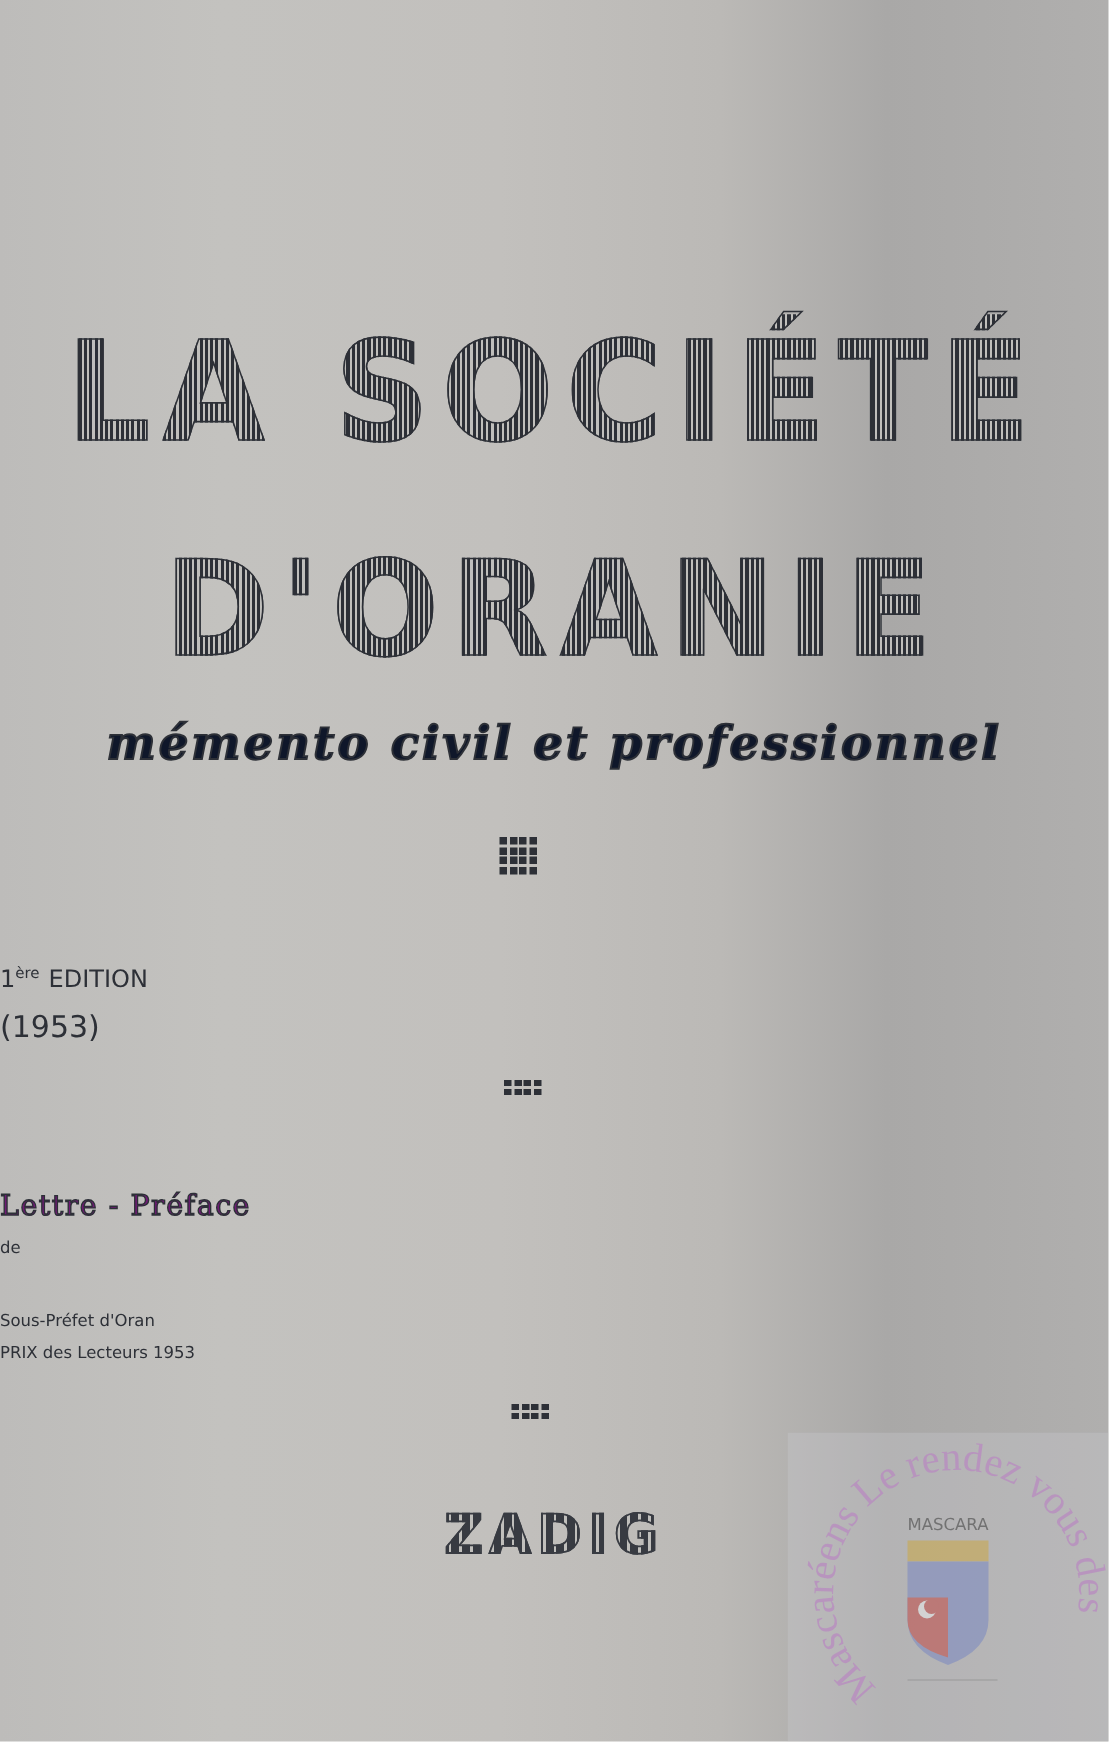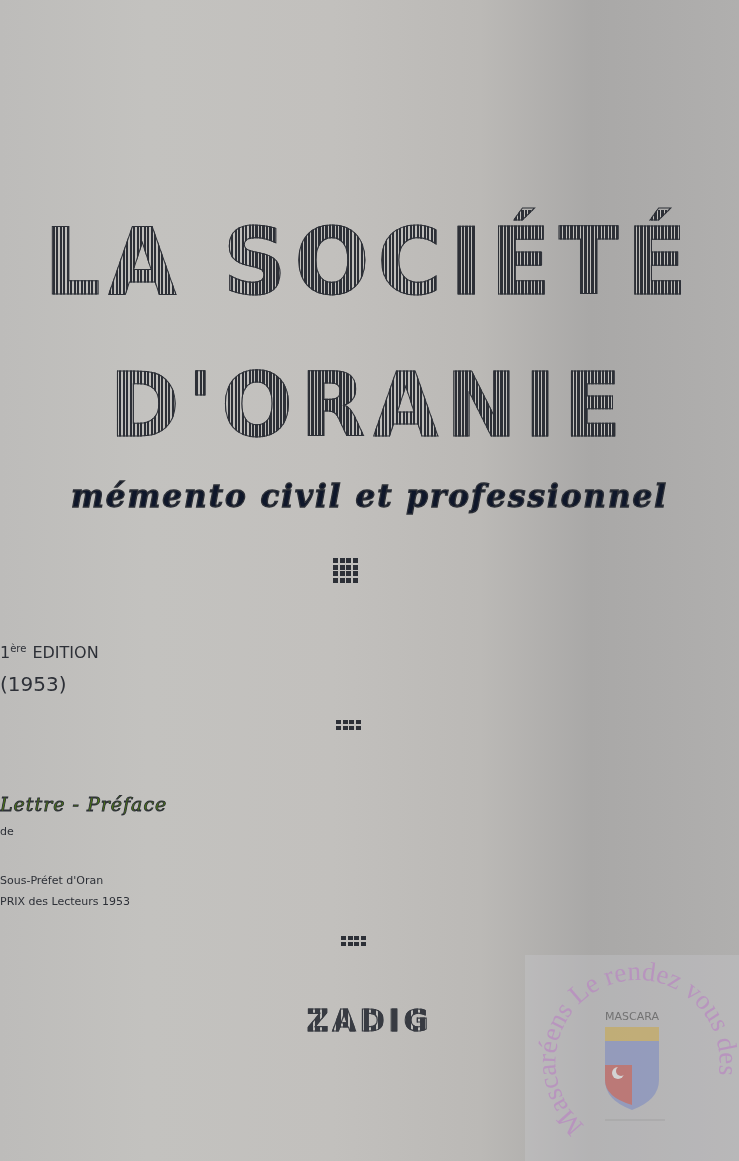--- a/index.html
+++ b/index.html
@@ -29,28 +29,28 @@
     }
     .ornament { position: absolute; display: grid; gap: 1.5px; }
     .ornament span { background: #2d3037; }
     #orn1 { left: 333px; top: 558px; grid-template-columns: repeat(4, 5px); grid-template-rows: repeat(4, 5px); }
     #orn2 { left: 336px; top: 720px; grid-template-columns: repeat(4, 5px); grid-template-rows: repeat(2, 4px); }
     #orn3 { left: 341px; top: 936px; grid-template-columns: repeat(4, 5px); grid-template-rows: repeat(2, 4px); }
     .line { position: absolute; left: 0; width: 739px; text-align: left; color: #2d3037; }
     .edition { top: 643px; font-size: 16px; }
     .edition sup { font-size: 10px; vertical-align: 6px; margin-right: 6px; }
     .year { top: 672px; font-size: 20px; }
-    .lettre { top: 793px; font-family: "DejaVu Serif", serif; font-style: italic; font-size: 19px; color: #4d7c0f; -webkit-text-stroke: 0.9px #2d3037; letter-spacing: 1px; }
+    .lettre { top: 793px; font-family: "DejaVu Serif", serif; font-size: 19px; color: #701a75; -webkit-text-stroke: 0.9px #2d3037; letter-spacing: 1px; }
     .de { top: 825px; font-size: 11px; }
     .author { top: 843px; font-size: 16.5px; font-weight: bold; letter-spacing: 0.4px; }
     .role { top: 874px; font-size: 11px; }
     .prize { top: 895px; font-size: 11px; }
     .publisher {
       position: absolute; top: 1003px; left: 0; width: 739px; text-align: center;
-      font-family: "DejaVu Sans", sans-serif; font-weight: bold; font-size: 30px;
+      font-family: "DejaVu Sans", sans-serif; font-weight: bold; font-size: 36px;
       letter-spacing: 4px; color: #c0bfbc; -webkit-text-stroke: 1.2px #383b42;
       background-image: repeating-linear-gradient(90deg, #383b42 0 5px, #c0bfbc 5px 7px);
       -webkit-background-clip: text; background-clip: text; -webkit-text-fill-color: transparent;
     }
     .watermark { position: absolute; left: 525px; top: 955px; width: 214px; height: 206px; }
   </style>
 </head>
 <body>
 
 <div class="page">

